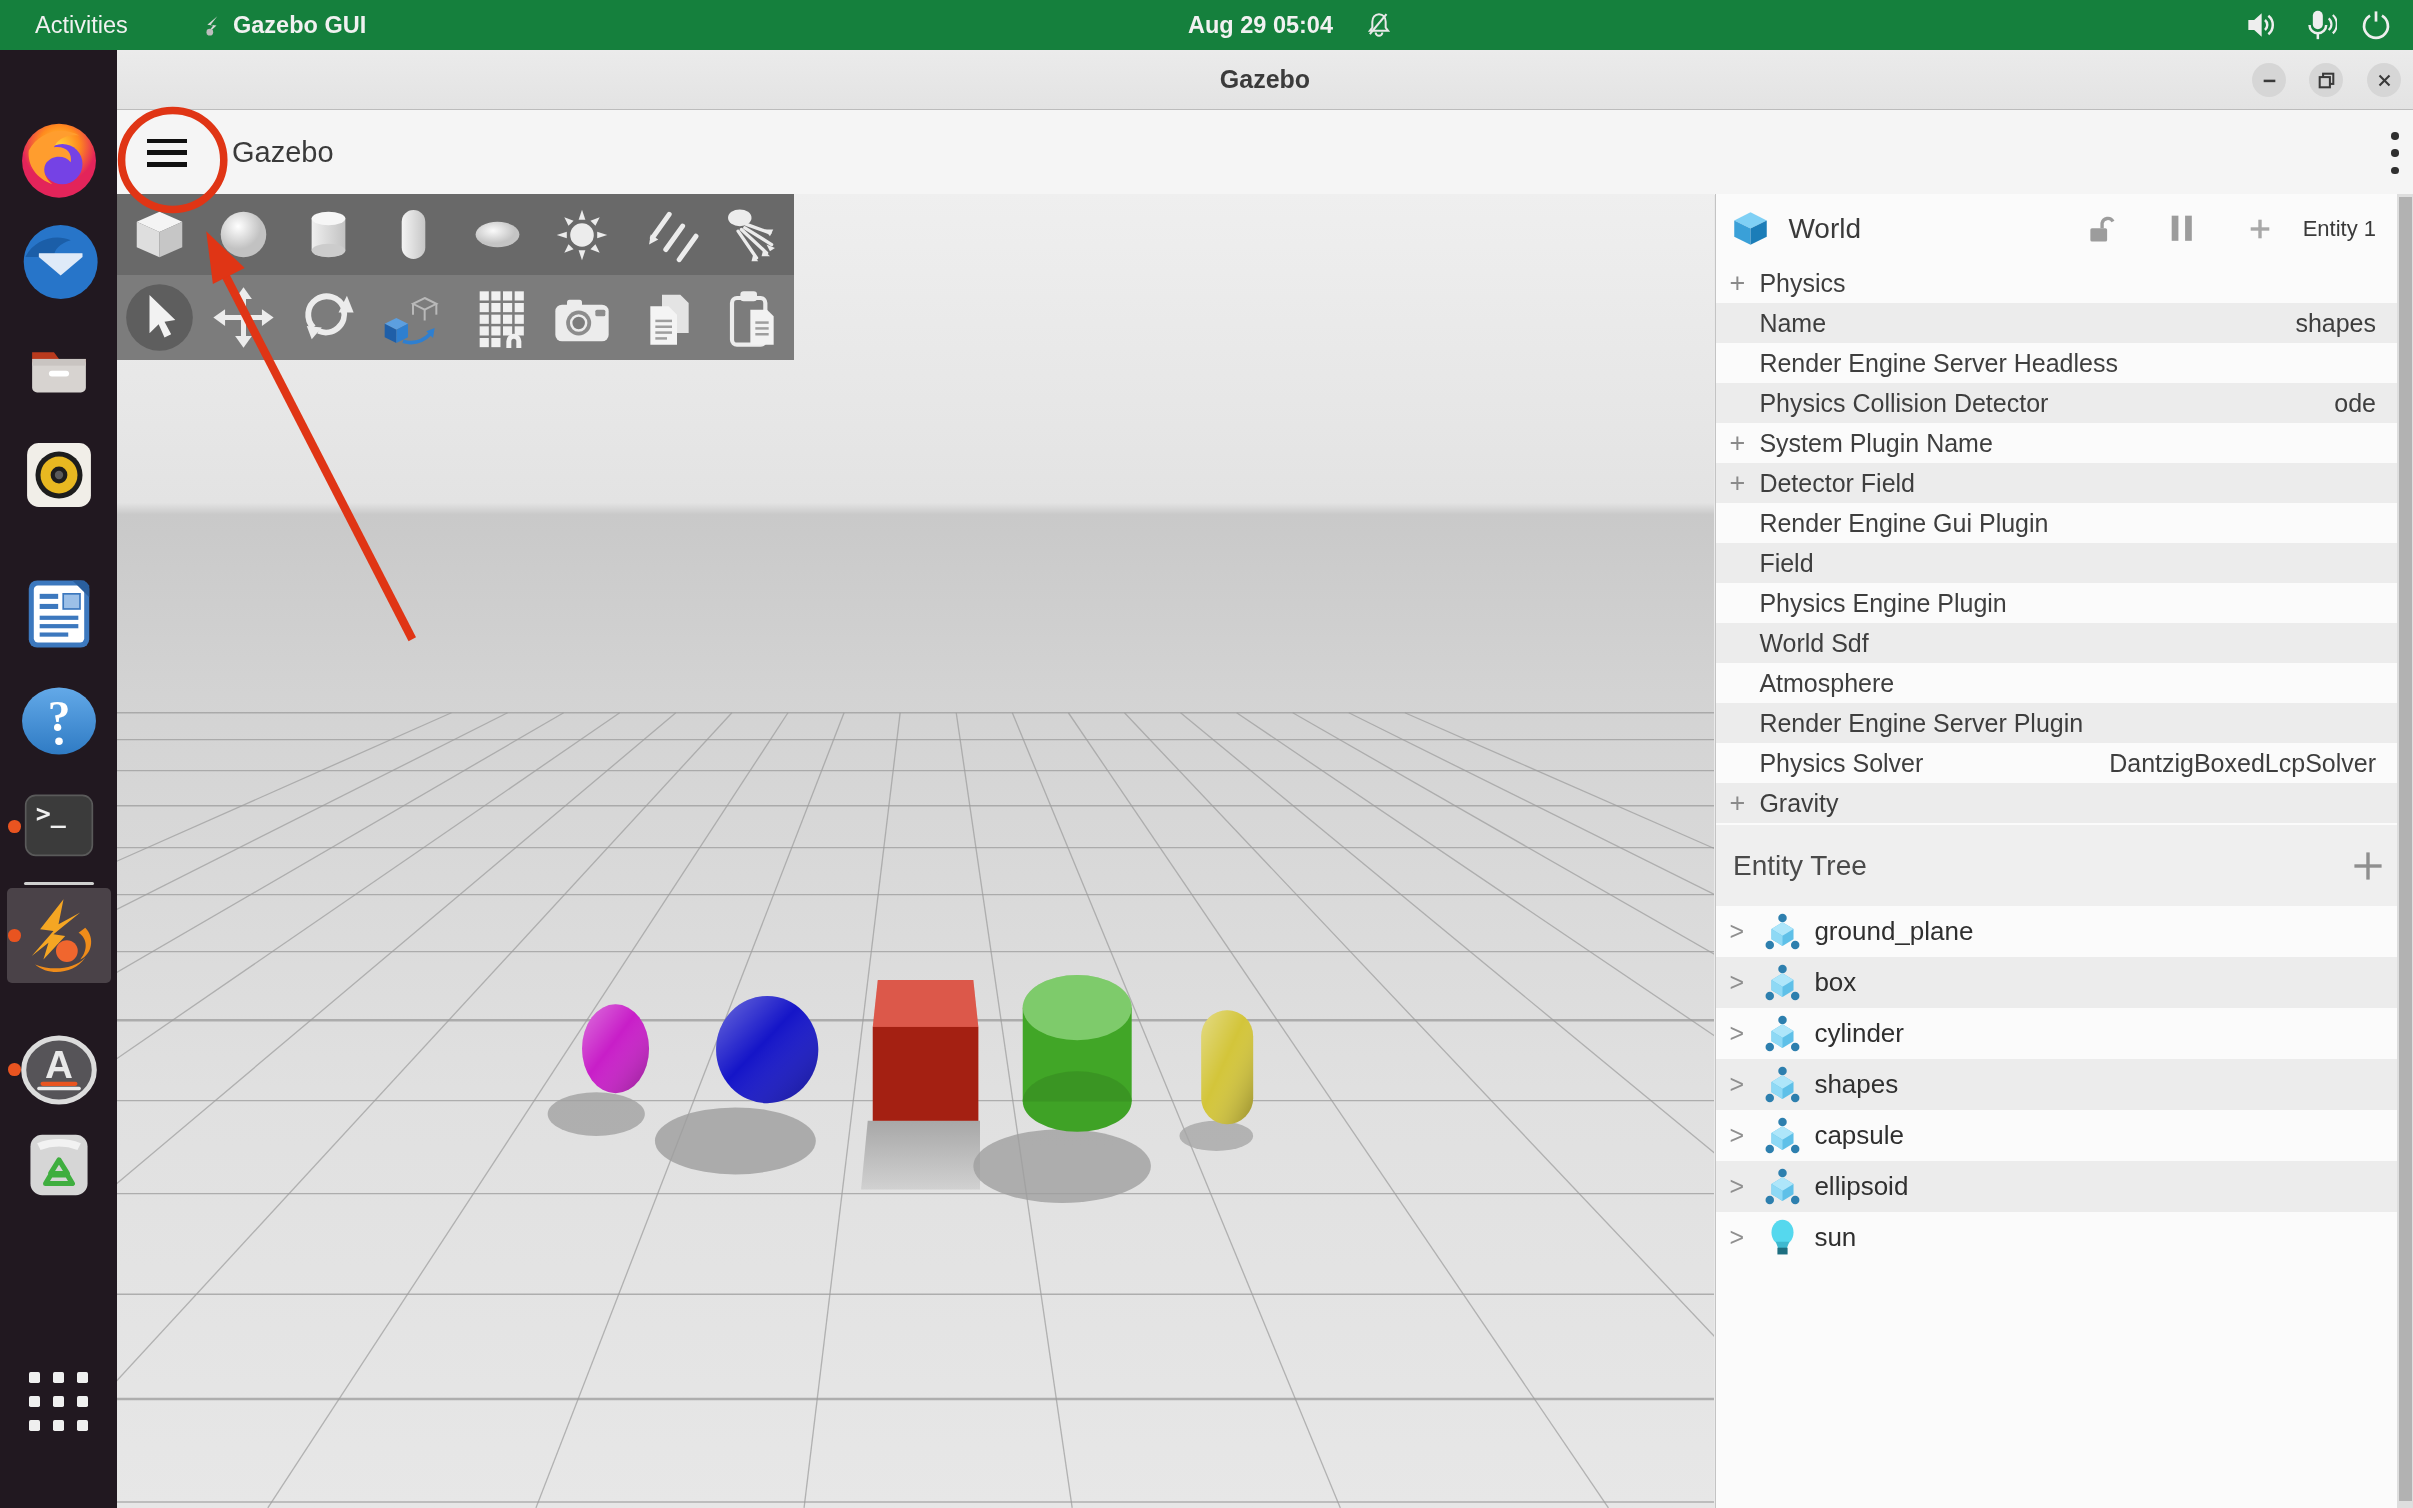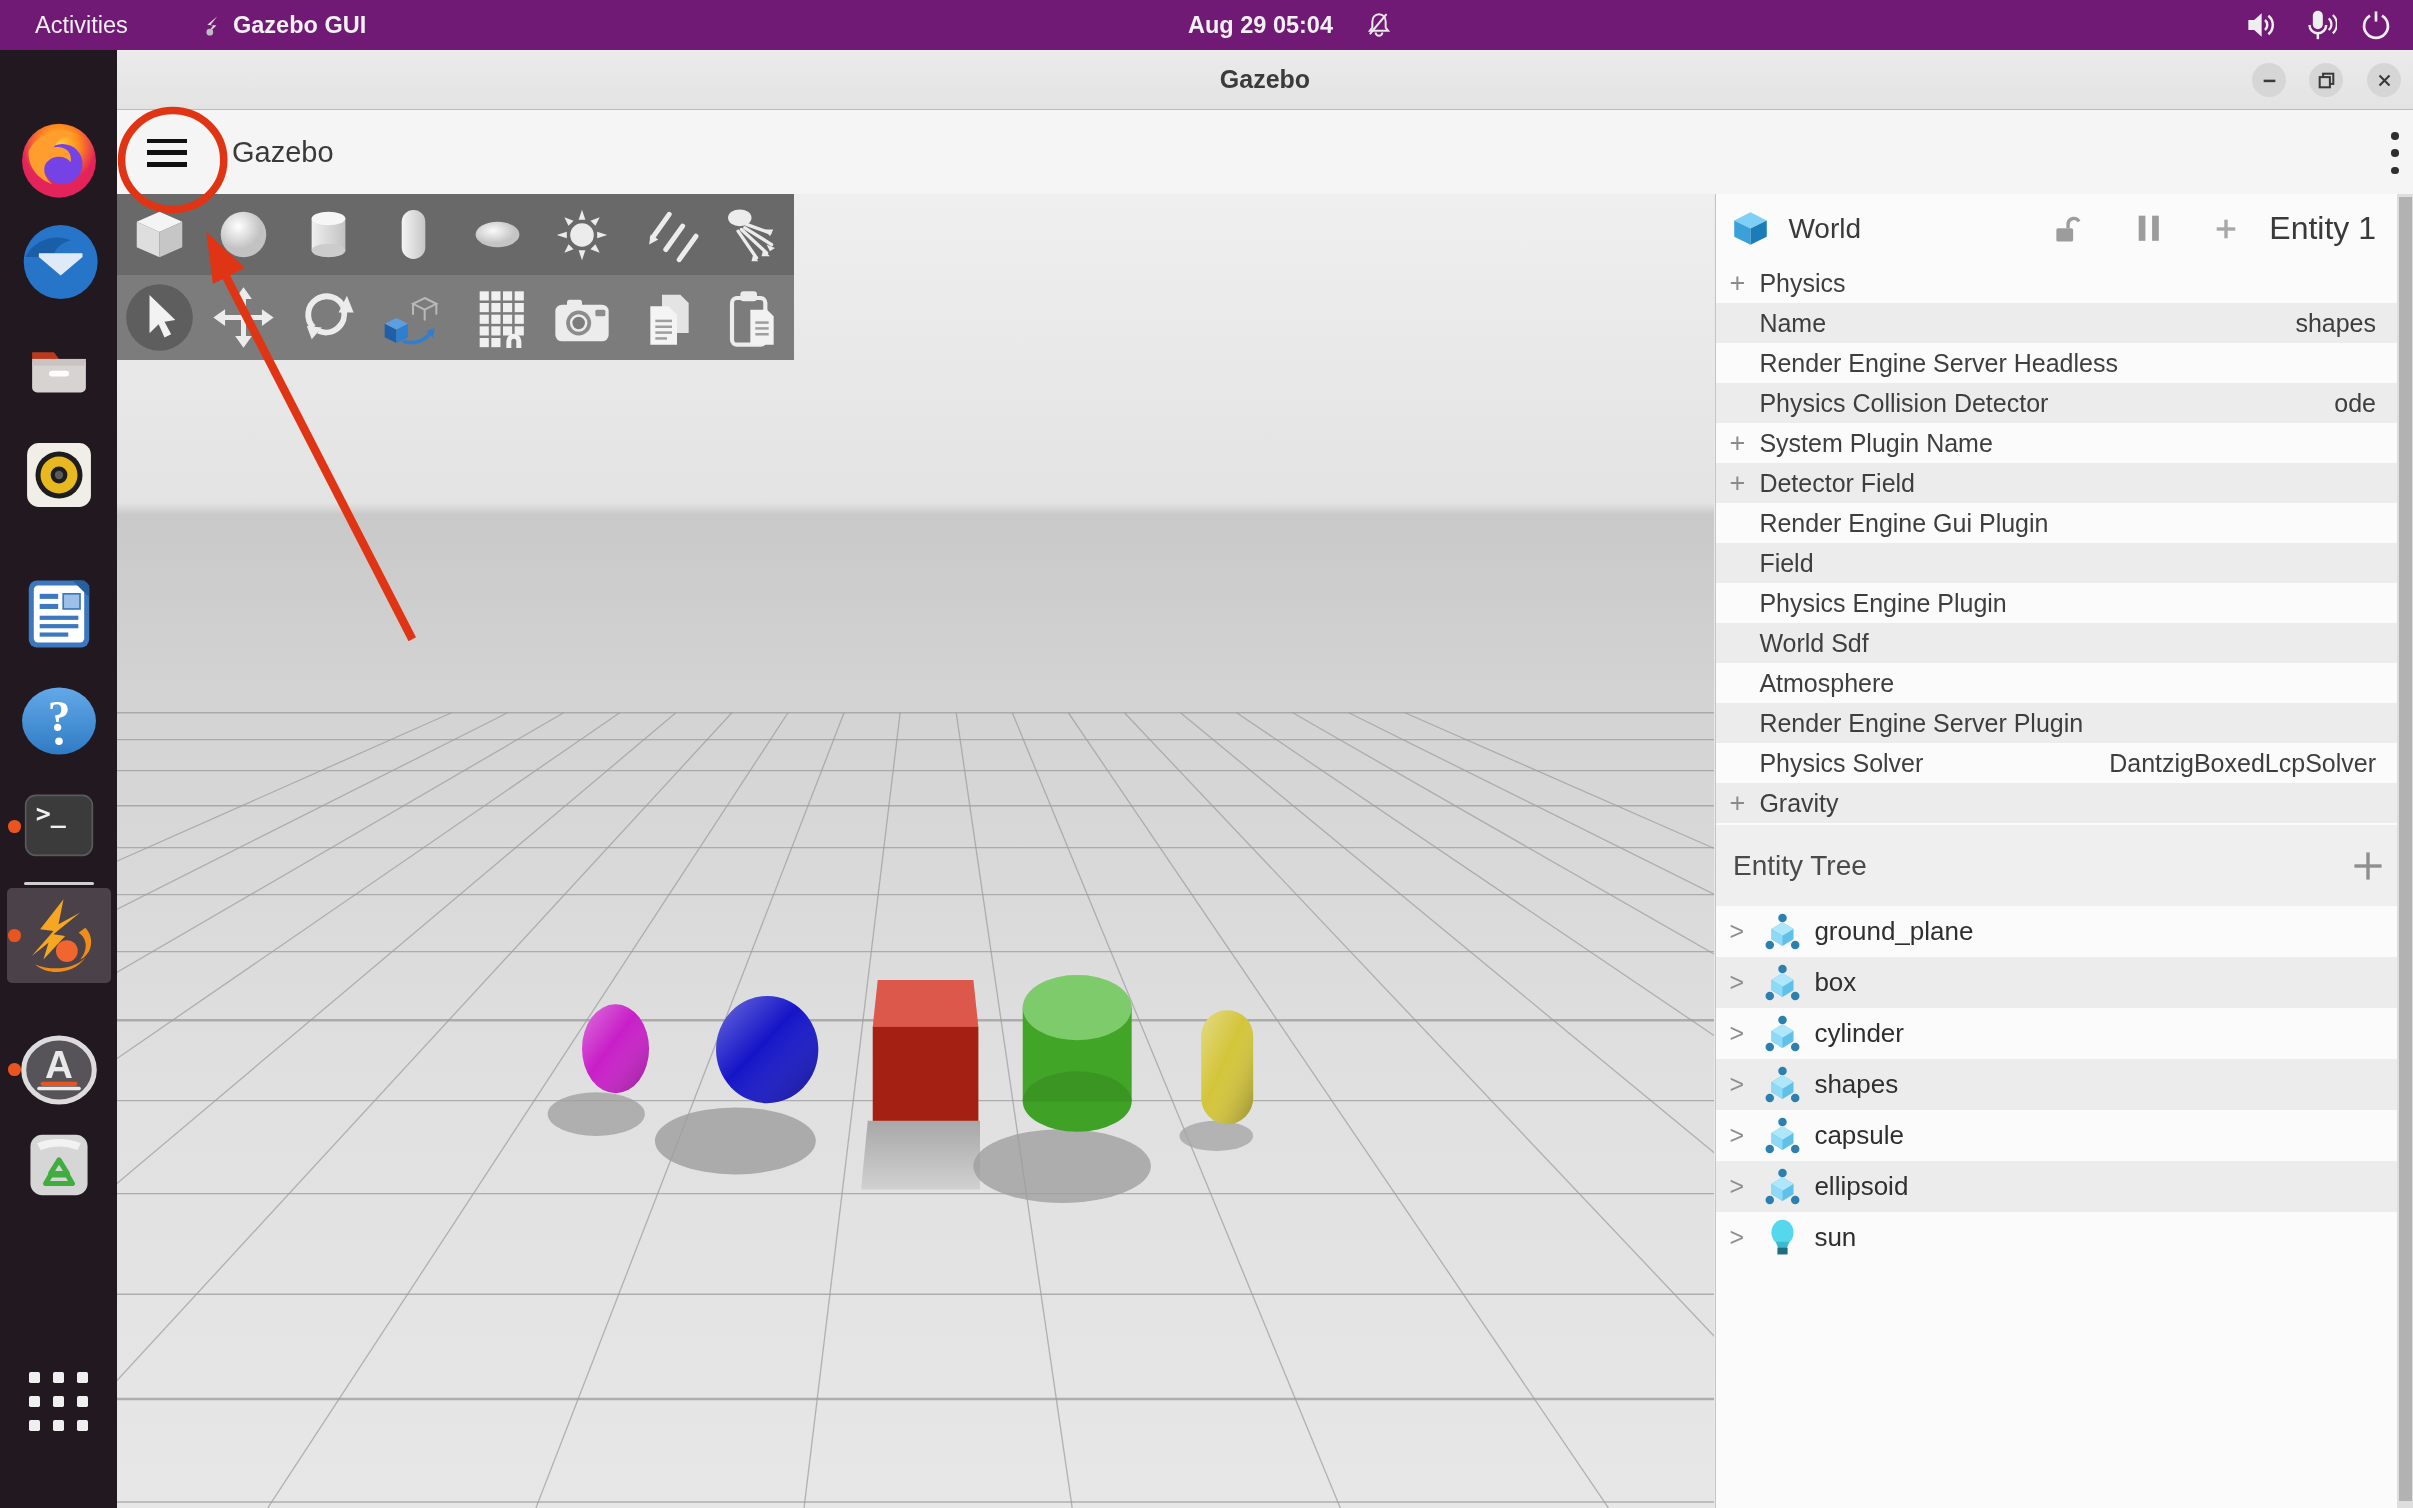--- a/index.html
+++ b/index.html
@@ -1,21 +1,21 @@
 <!DOCTYPE html>
 <html style="font-size:13.4px"><head>
 <meta charset="utf-8">
 <style>
   html,body{margin:0;padding:0;background:#000;}
   .screen{position:relative;width:2413px;height:1508px;overflow:hidden;
           font-family:"Liberation Sans",sans-serif;background:#e9e9e9;}
   .abs{position:absolute;}
 
   
-  .topbar{left:0;top:0;width:2413px;height:50px;background:#701a75;color:#f1f1f1;font-size:23.5px;}
+  .topbar{left:0;top:0;width:2413px;height:50px;background:#15803d;color:#f1f1f1;font-size:23.5px;}
   .topbar .activities{left:35px;top:0;height:50px;line-height:50px;}
   .topbar .appind{left:199px;top:0;height:50px;line-height:50px;display:flex;align-items:center;gap:9px;font-weight:bold;}
   .topbar .clock{left:1188px;top:0;height:50px;line-height:50px;font-weight:bold;}
   .topbar .bell{left:1364px;top:10px;}
   .sysicons{right:13.4px;top:0;height:50px;display:flex;align-items:center;gap:22px;padding-right:6.7px;}
 
   
   .dock{left:0;top:50px;width:117px;height:1458px;background:#211820;}
   .dock-item{left:17px;width:84px;height:84px;display:flex;align-items:center;justify-content:center;}
   .dock-dot{width:12.6px;height:12.6px;border-radius:50%;left:8.4px;}
@@ -43,21 +43,21 @@
   .tb-cell{width:85px;display:flex;align-items:center;justify-content:center;}
 
   
   .viewport{left:117px;top:194px;width:1597px;height:1314px;
     background:linear-gradient(180deg,#efefef 0%,#e3e3e3 23.5%,#c9c9c9 24.4%,#d3d3d3 38%,#e0e0e0 68%,#e7e7e7 100%);}
 
   
   .panel{left:1715px;top:194px;width:699px;height:1314px;background:#fbfbfb;border-left:0.8px solid #c4c4c4;box-sizing:border-box;}
   .world-header{left:0;top:0;width:699px;height:69px;display:flex;align-items:center;padding-left:15px;box-sizing:border-box;}
   .world-header .wlabel{font-size:28px;color:#3a3a3a;margin-left:18.4px;}
-  .world-header .entlabel{font-size:32px;color:#3a3a3a;margin-left:32px;margin-right:39px;text-align:center;}
+  .world-header .entlabel{font-size:22px;color:#3a3a3a;margin-left:32px;margin-right:39px;text-align:center;}
   .prop-rows{left:0;top:69px;width:699px;height:562px;overflow:hidden;border-bottom:1.7px solid #606060;}
   .prop-rows>div{display:flex;align-items:center;height:40px;font-size:25px;color:#3e3e3e;}
   .prop-rows>div:nth-of-type(even){background:#ececec;}
   .prop-prefix{width:30px;padding-left:13.4px;color:#8a8a8a;font-size:27px;}
   .prop-value{margin-left:auto;padding-right:39px;}
   .et-header{left:0;top:631px;width:699px;height:81px;background:#efefef;display:flex;align-items:center;
              padding:0 30px 0 17px;box-sizing:border-box;font-size:28px;color:#4a4a4a;}
   .tree{left:0;top:712px;width:699px;}
   .tree>div{display:flex;align-items:center;height:51px;font-size:26px;color:#2f2f2f;}
   .tree>div:nth-of-type(even){background:#ececec;}

